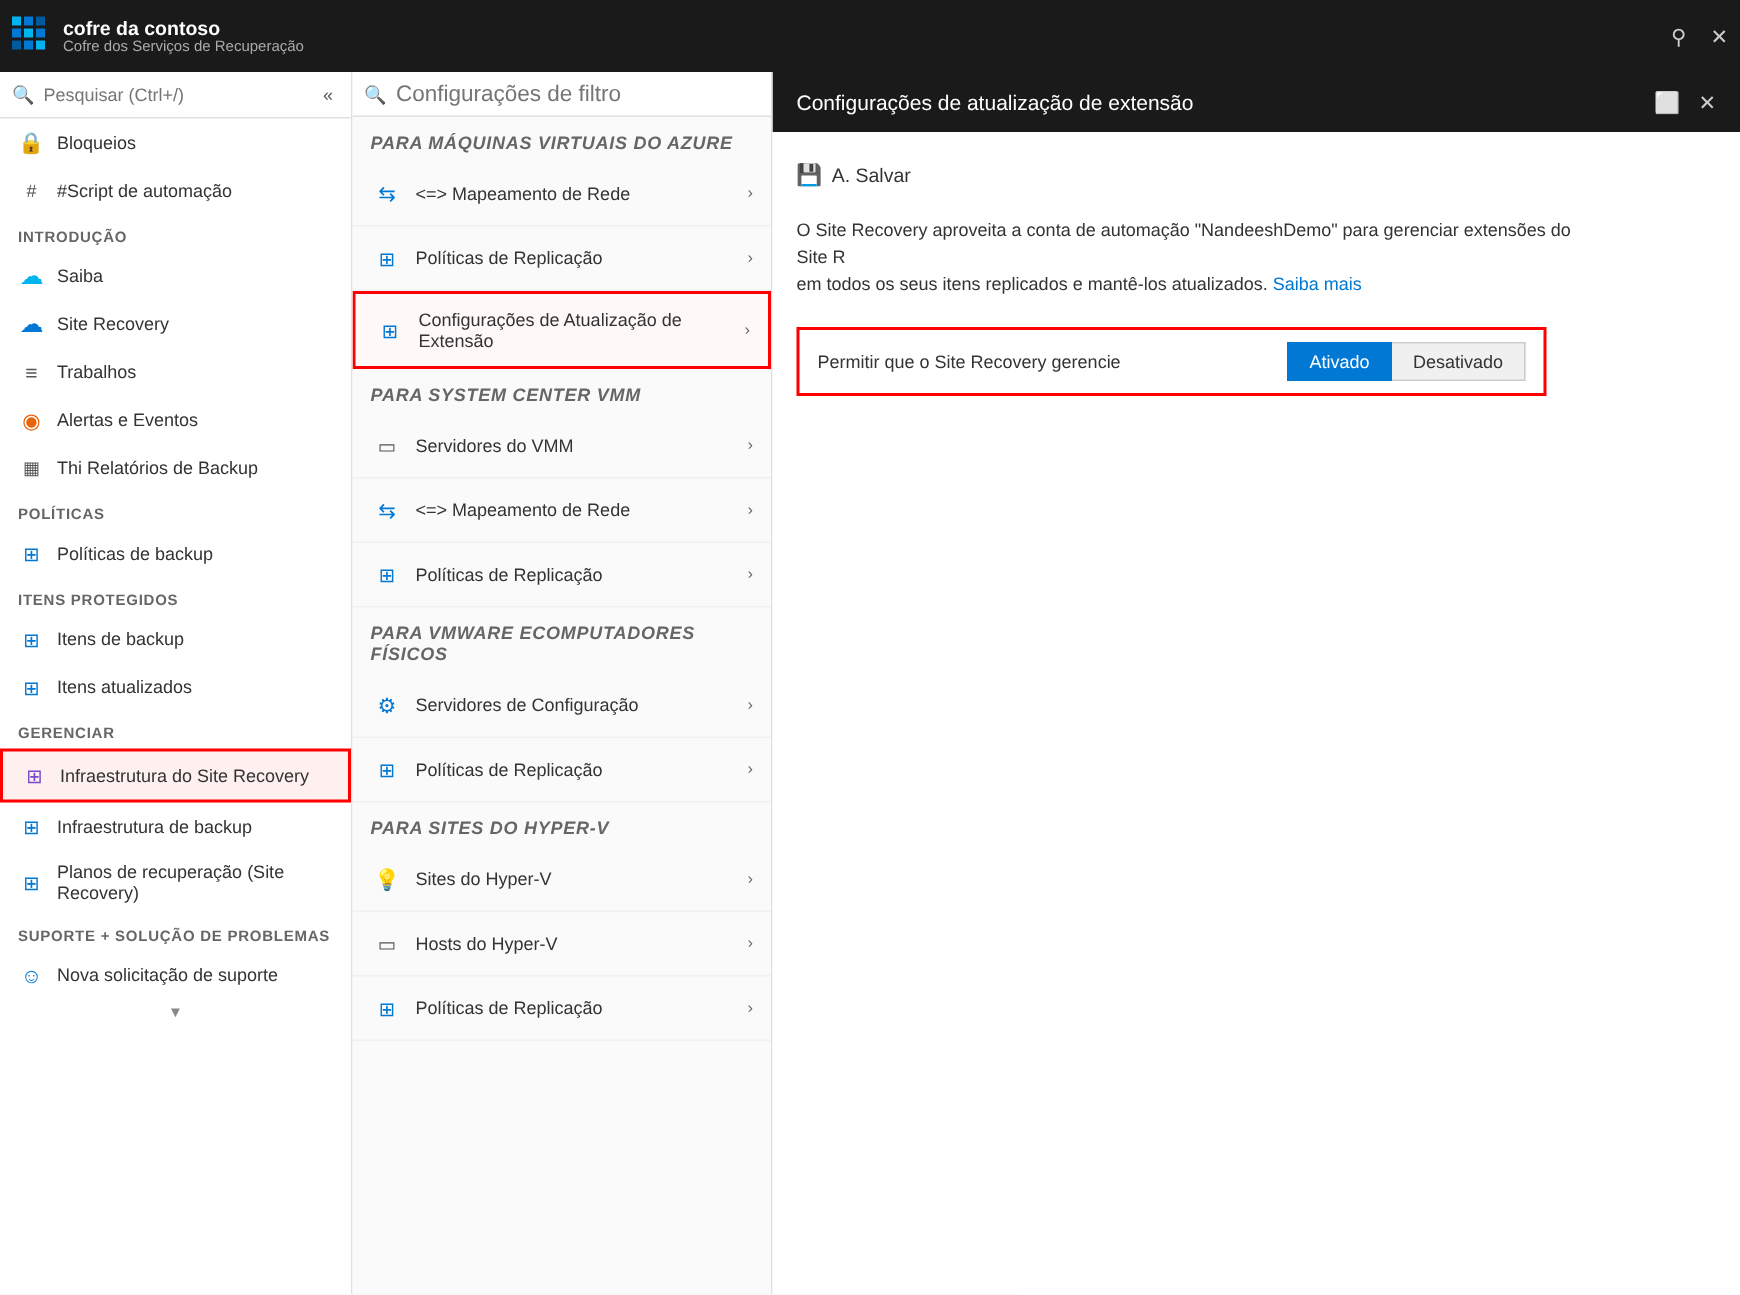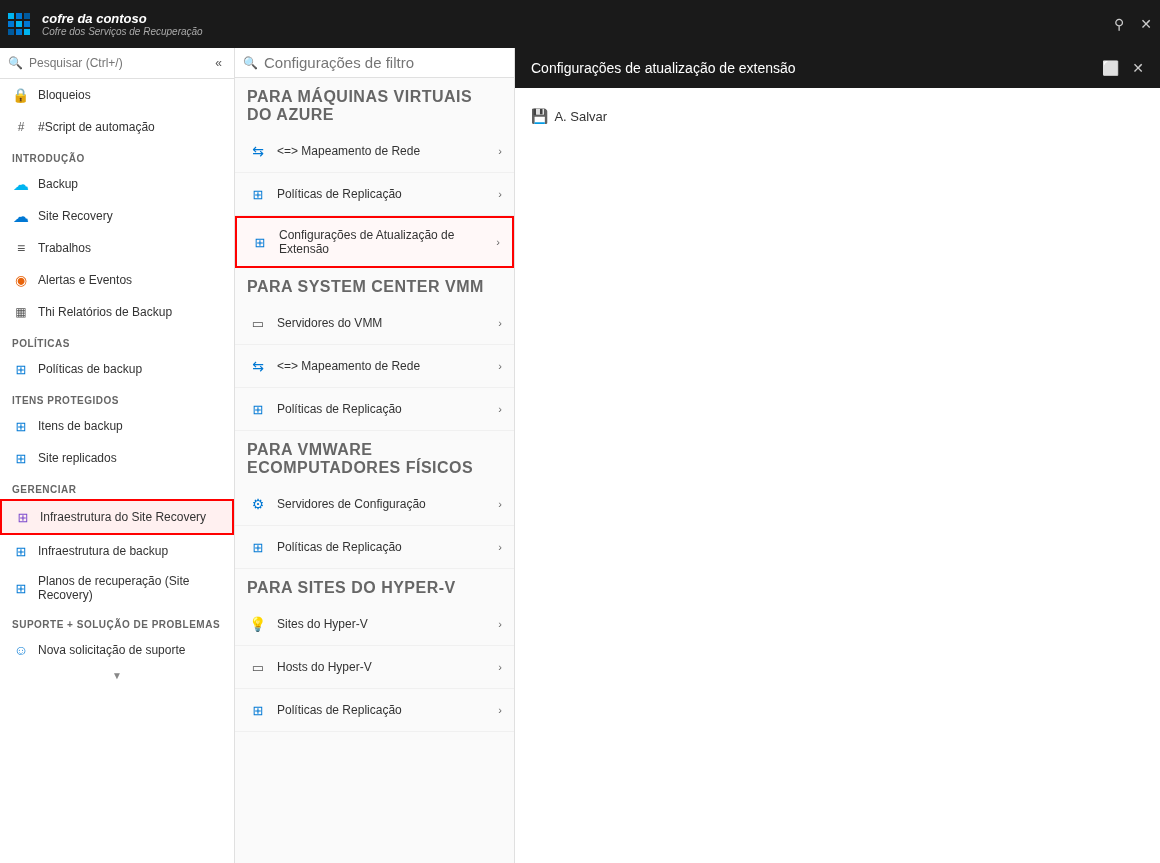--- a/index.html
+++ b/index.html
@@ -10,24 +10,23 @@
       background: #1a1a1a;
       color: #fff;
       display: flex;
       align-items: center;
       height: 48px;
       padding: 0 8px;
       flex-shrink: 0;
     }
     .top-bar-logo {
       display: flex;
-      align-items: center;
+      align-items: flex-start;
       gap: 8px;
       flex: 1;
-      font-style: italic;
     }
     .grid-icon {
       display: grid;
       grid-template-columns: repeat(3, 6px);
       grid-template-rows: repeat(3, 6px);
       gap: 2px;
       margin-right: 4px;
     }
     .grid-icon span {
       background: #0078d4;
@@ -143,26 +142,27 @@
     }
     .middle-search input {
       border: none;
       outline: none;
       font-size: 15px;
       flex: 1;
       color: #555;
     }
 
     .middle-section-label {
-      font-size: 16px;
+      font-size: 12px;
       font-weight: 700;
       color: #666;
       padding: 10px 12px 6px 12px;
       text-transform: uppercase;
       letter-spacing: 0.5px;
+      font-style: italic;
     }
 
     .middle-item {
       display: flex;
       align-items: center;
       padding: 10px 12px;
       cursor: pointer;
       gap: 8px;
       color: #333;
       font-size: 12px;
@@ -309,21 +309,21 @@
       <span>Bloqueios</span>
     </div>
     <div class="sidebar-item">
       <div class="sidebar-item-icon" style="color:#555;font-size:12px;">#</div>
       <span>#Script de automação</span>
     </div>
 
     <div class="sidebar-section-label">INTRODUÇÃO</div>
     <div class="sidebar-item">
       <div class="sidebar-item-icon" style="color:#00b4f0;font-size:16px;">☁</div>
-      <span>Backup</span>
+      <span>Saiba</span>
     </div>
     <div class="sidebar-item">
       <div class="sidebar-item-icon" style="color:#0078d4;font-size:16px;">☁</div>
       <span>Site Recovery</span>
     </div>
 
     <div class="sidebar-item">
       <div class="sidebar-item-icon" style="color:#555;font-size:14px;">≡</div>
       <span>Trabalhos</span>
     </div>
@@ -342,21 +342,21 @@
       <span>Políticas de backup</span>
     </div>
 
     <div class="sidebar-section-label">ITENS PROTEGIDOS</div>
     <div class="sidebar-item">
       <div class="sidebar-item-icon" style="color:#0078d4;font-size:13px;">⊞</div>
       <span>Itens de backup</span>
     </div>
     <div class="sidebar-item">
       <div class="sidebar-item-icon" style="color:#0078d4;font-size:13px;">⊞</div>
-      <span>Site replicados</span>
+      <span>Itens atualizados</span>
     </div>
 
     <div class="sidebar-section-label">GERENCIAR</div>
     <div class="sidebar-item highlighted" style="border:2px solid red;background:#fff0f0;">
       <div class="sidebar-item-icon" style="color:#7b48cc;font-size:13px;">⊞</div>
       <span>Infraestrutura do Site Recovery</span>
     </div>
     <div class="sidebar-item">
       <div class="sidebar-item-icon" style="color:#0078d4;font-size:13px;">⊞</div>
       <span>Infraestrutura de backup</span>
@@ -455,17 +455,28 @@
         <button class="right-panel-btn">✕</button>
       </div>
     </div>
 
     <div class="right-panel-content">
       <div class="save-btn">
         <span class="save-icon">💾</span>
         <span>A. Salvar</span>
       </div>
 
-
+      <div class="info-text">
+        O Site Recovery aproveita a conta de automação "NandeeshDemo" para gerenciar extensões do Site R<br>
+        em todos os seus itens replicados e mantê-los atualizados. <a>Saiba mais</a>
+      </div>
+
+      <div class="setting-row">
+        <span class="setting-label">Permitir que o Site Recovery gerencie</span>
+        <div class="toggle-group">
+          <button class="toggle-btn active-btn">Ativado</button>
+          <button class="toggle-btn inactive-btn">Desativado</button>
+        </div>
+      </div>
     </div>
   </div>
 
 </div>
 
 </body></html>

